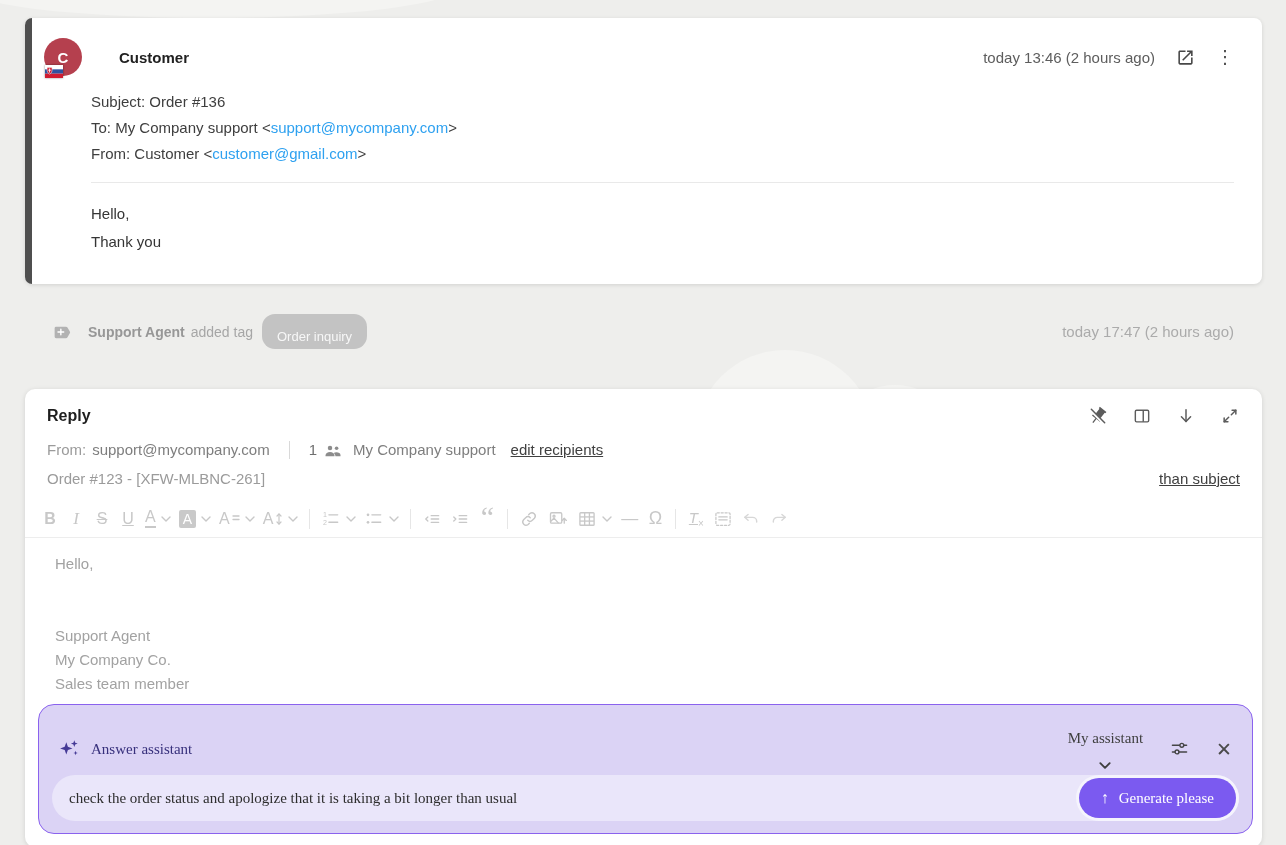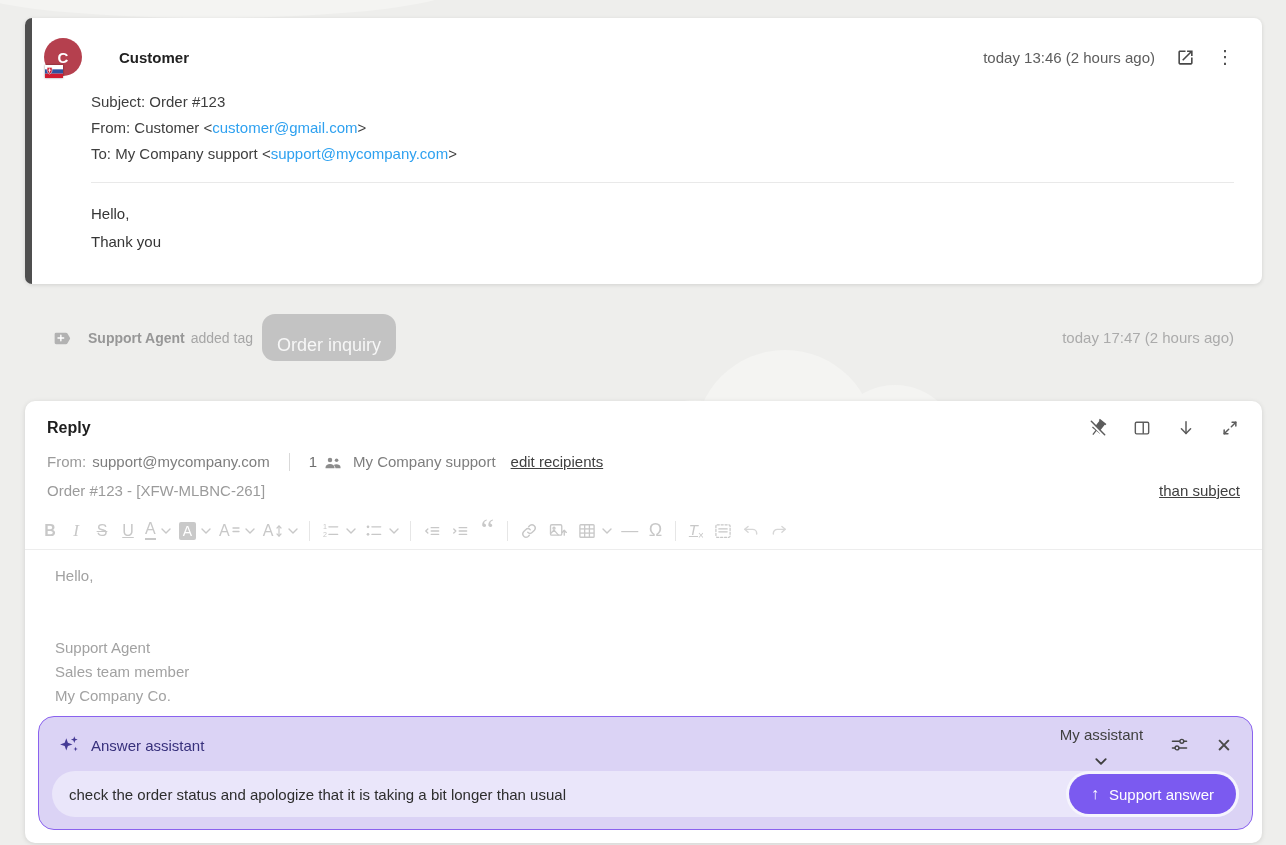--- a/index.html
+++ b/index.html
@@ -47,22 +47,22 @@
   .msg-headers a { color:#2ea1f0; text-decoration:none; cursor:pointer; }
   .msg-divider { margin:15px 0 0 47px; border:none; border-top:1px solid #e9e9e9; }
   .msg-body { margin:17px 0 0 47px; font-size:15px; color:#353535; line-height:28px; }
 
   
   .activity { display:flex; align-items:center; margin:30px 52px 0; font-size:14px; color:#a6a6a6; }
   .ticon { width:20px; height:18px; color:#b2b2b2; margin-right:16px; flex:none; }
   .ticon svg { width:100%; height:100%; }
   .activity .agent { font-weight:700; color:#979797; margin-right:6px; }
   .tag-pill {
-    background:#c3c3c3; color:#f7f7f7; font-size:18px;
-    padding:21px 15px 5px; border-radius:13px; margin-left:9px; cursor:pointer;
+    background:#c3c3c3; color:#f7f7f7; font-size:13px;
+    padding:15px 15px 5px; border-radius:13px; margin-left:9px; cursor:pointer;
   }
   .atime { margin-left:auto; font-size:15px; color:#ababab; }
 
   
   .reply-card {
     position:relative;
     margin:40px 24px 0 25px;
     background:#fff;
     border-radius:10px;
     box-shadow:0 1px 5px rgba(0,0,0,.12);
@@ -122,21 +122,22 @@
     cursor:text;
   }
   .ed-line { min-height:24px; }
 
   
   .assistant {
     margin:8px -13px 0 -9px;
     background:#dbd3f5;
     border:1px solid #8a62ee;
     border-radius:16px;
-    padding:11px 13px 12px;
+    padding:27px 13px 12px;
+    font-family:Liberation Serif, serif;
   }
   .as-head { display:flex; align-items:center; height:34px; padding-left:5px; }
   .sparkle { width:24px; height:24px; color:#453a96; margin-right:10px; flex:none; }
   .sparkle svg { width:100%; height:100%; }
   .as-title { font-size:15px; font-weight:500; color:#37307c; }
   .as-controls { margin-left:auto; display:flex; align-items:center; gap:25px; color:#3f3f3f; padding-right:7px; }
   .as-select { display:flex; align-items:center; gap:13px; font-size:15px; cursor:pointer;flex-direction:column; }
   .as-select .chev { width:12px; height:7px; margin:2px 0 0; color:#3f3f3f; }
   .tune { width:23px; height:20px; cursor:pointer; color:#454545; }
   .tune svg { width:100%; height:100%; }
@@ -188,23 +189,23 @@
         <span class="hicon">
           <svg viewBox="0 0 24 24" fill="currentColor">
               <path d="M19 19H5V5h7V3H5c-1.11 0-2 .9-2 2v14c0 1.1.89 2 2 2h14c1.1 0 2-.9 2-2v-7h-2v7zM14 3v2h3.59l-9.83 9.83 1.41 1.41L19 6.41V10h2V3h-7z"></path>
             </svg>
         </span>
         <span class="kebab">⋮</span>
       </div>
     </div>
 
     <div class="msg-headers">
-      <div>Subject: Order #123</div>
+      <div>Subject: Order #136</div>
+      <div><span>To: My Company support &lt;</span><a>support@mycompany.com</a><span>&gt;</span></div>
       <div><span>From: Customer &lt;</span><a>customer@gmail.com</a><span>&gt;</span></div>
-      <div><span>To: My Company support &lt;</span><a>support@mycompany.com</a><span>&gt;</span></div>
     </div>
 
     <hr class="msg-divider">
 
     <div class="msg-body">
       <p>Hello,</p>
       <p>Thank you</p>
     </div>
   </div>
 
@@ -471,22 +472,22 @@
             </svg>
           </span>
       </button>
     </div>
 
     <div class="editor">
       <p class="ed-line">Hello,</p>
       <p class="ed-line"></p>
       <p class="ed-line"></p>
       <p class="ed-line">Support Agent</p>
+      <p class="ed-line">My Company Co.</p>
       <p class="ed-line">Sales team member</p>
-      <p class="ed-line">My Company Co.</p>
     </div>
 
     <div class="assistant">
       <div class="as-head">
         <span class="sparkle">
           <svg viewBox="0 0 24 24" fill="currentColor">
             <path d="M9.3 5.2l1.6 4.6 4.6 1.6-4.6 1.6-1.6 4.6-1.6-4.6-4.6-1.6 4.6-1.6z"></path>
             <path d="M17.3 3.2l.9 2.5 2.5.9-2.5.9-.9 2.5-.9-2.5-2.5-.9 2.5-.9z"></path>
             <path d="M18.6 13.8l.6 1.6 1.6.6-1.6.6-.6 1.6-.6-1.6-1.6-.6 1.6-.6z"></path>
           </svg>
@@ -509,19 +510,19 @@
                 <circle cx="9" cy="15.5" r="2.3" fill="#dbd3f5"></circle>
             </svg>
           </span>
           <span class="close-x">✕</span>
         </div>
       </div>
       <div class="as-input-row">
         <div class="as-input">check the order status and apologize that it is taking a bit longer than usual</div>
         <button class="gen-btn">
           <span class="gen-arrow">↑</span>
-          <span>Support answer</span>
+          <span>Generate please</span>
         </button>
       </div>
     </div>
 
   </div>
 </div>
 
 </body></html>

